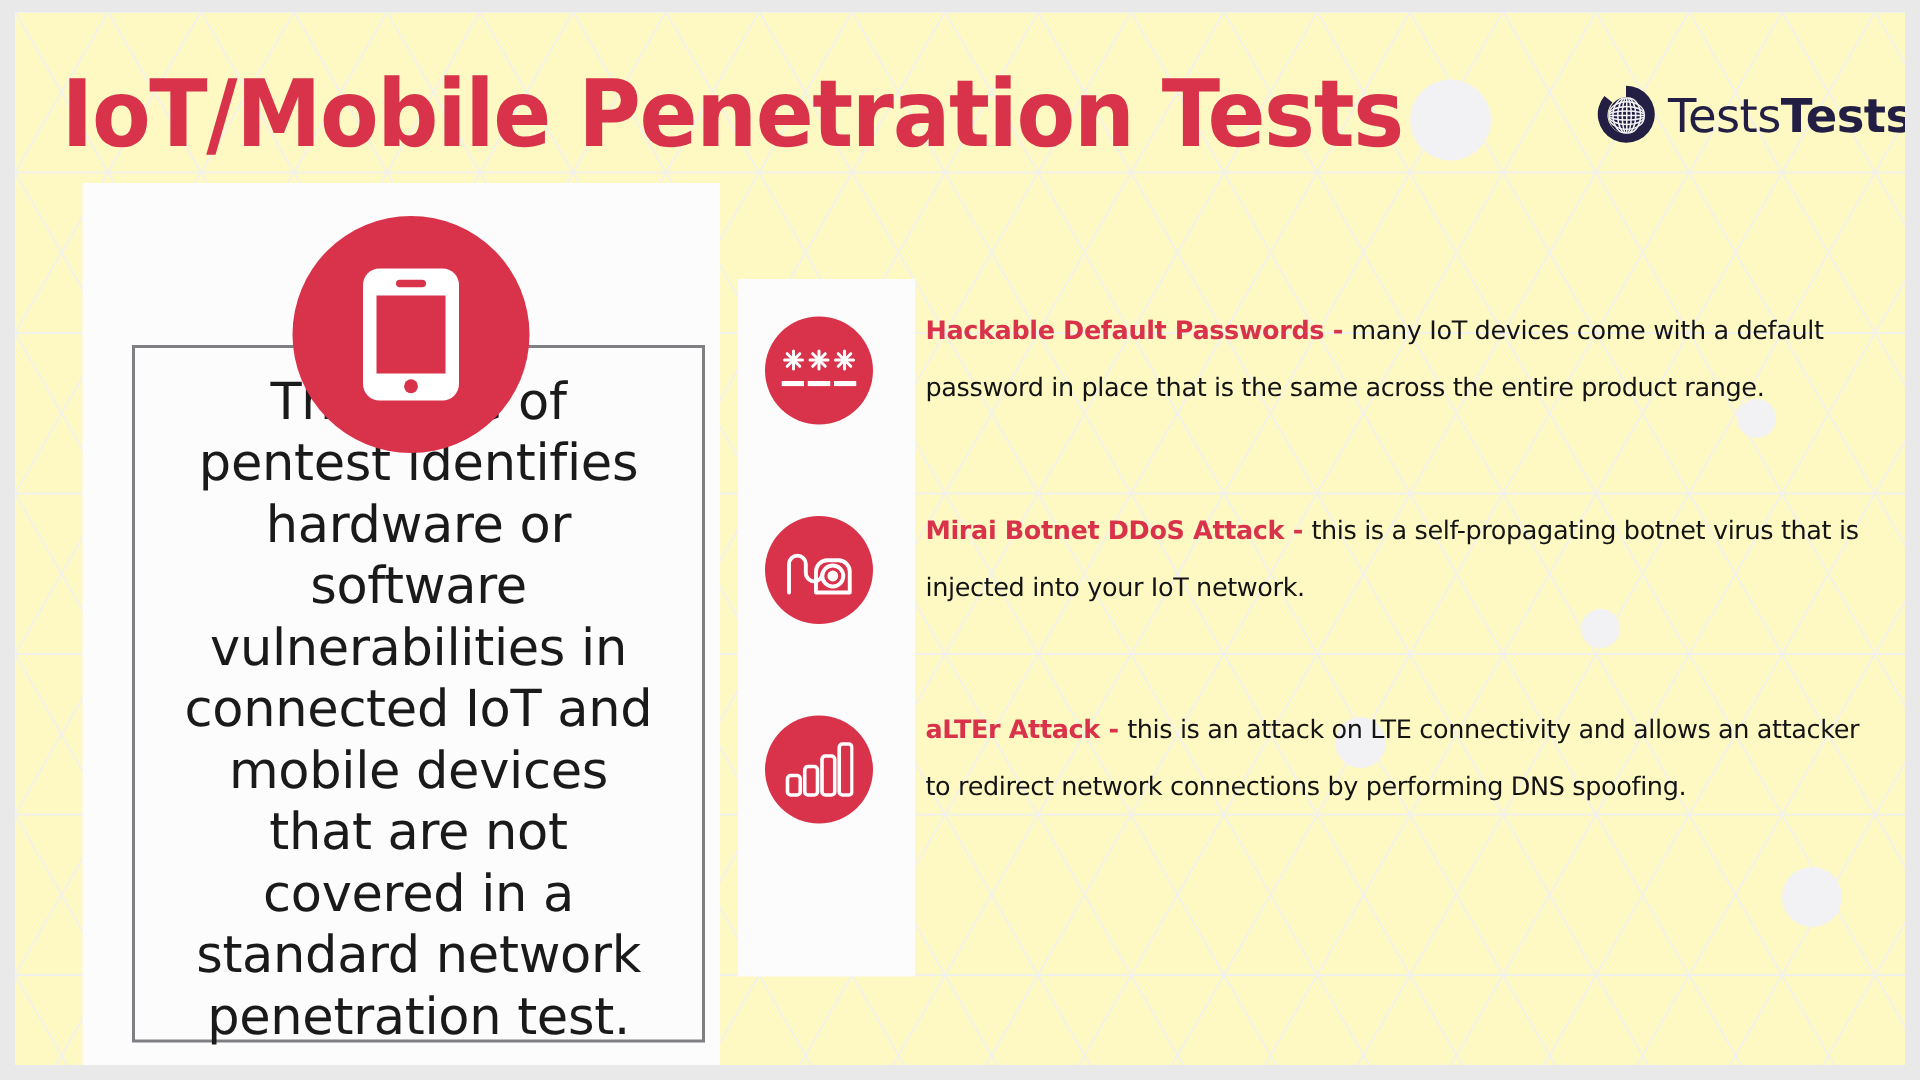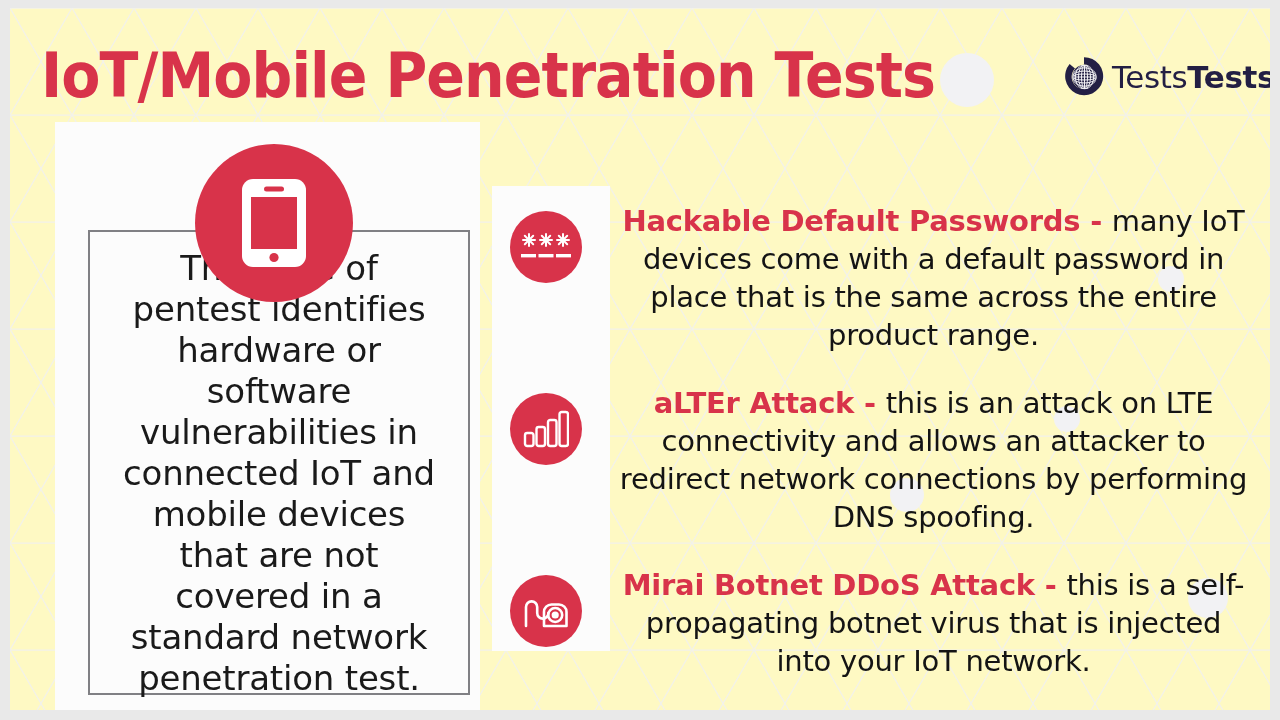--- a/index.html
+++ b/index.html
@@ -175,27 +175,26 @@
     background: #d8334a;
     margin-right: 35px;
     margin-top: 11px;
     display: flex;
     align-items: center;
     justify-content: center;
   }
   .vector-icon svg { display: block; }
   .vector-body {
     flex: 1 1 auto;
-    font-size: 29px;
+    font-size: 17px;
     line-height: 38px;
     color: #141414;
     font-family: "DejaVu Sans", sans-serif;
     letter-spacing: -.25px;
     padding-top: 2px;
-    text-align: center;
   }
   .vector-title {
     font-weight: 700;
     color: #d8334a;
   }
 </style>
 </head>
 <body>
 
 <div class="page">
@@ -297,44 +296,44 @@
           </g>
         </svg>
       </div>
       <div class="vector-body">
         <span class="vector-title">Hackable Default Passwords - </span><span>many IoT devices come with a default password in place that is the same across the entire product range.</span>
       </div>
     </div>
 
     <div class="vector-row">
       <div class="vector-icon">
+        <svg width="50" height="40" viewBox="0 0 50 40">
+          <g fill="none" stroke="#ffffff" stroke-width="2.6" stroke-linecap="round" stroke-linejoin="round">
+            <path d="M5 35 L5 16 A5.6 5.6 0 0 1 16.2 16 L16.2 22 A5.6 5.6 0 0 0 27.4 22"></path>
+            <path d="M23 35 L23 21 A7.5 7.5 0 0 1 30.5 13.5 L38 13.5 A7.5 7.5 0 0 1 45.5 21 L45.5 35 Z"></path>
+            <circle cx="34.2" cy="24" r="7"></circle>
+          </g>
+          <circle cx="34.2" cy="24" r="3.6" fill="#ffffff"></circle>
+        </svg>
+      </div>
+      <div class="vector-body">
+        <span class="vector-title">Mirai Botnet DDoS Attack - </span><span>this is a self-propagating botnet virus that is injected into your IoT network.</span>
+      </div>
+    </div>
+
+    <div class="vector-row">
+      <div class="vector-icon">
         <svg width="46" height="38" viewBox="0 0 46 38">
           <g fill="none" stroke="#ffffff" stroke-width="2.4">
             <rect x="2" y="23" width="8.5" height="13" rx="2.2" ry="2.2"></rect>
             <rect x="13.5" y="17" width="8.5" height="19" rx="2.2" ry="2.2"></rect>
             <rect x="25" y="10" width="8.5" height="26" rx="2.2" ry="2.2"></rect>
             <rect x="36.5" y="2" width="8.5" height="34" rx="2.2" ry="2.2"></rect>
           </g>
         </svg>
       </div>
       <div class="vector-body">
         <span class="vector-title">aLTEr Attack - </span><span>this is an attack on LTE connectivity and allows an attacker to redirect network connections by performing DNS spoofing.</span>
       </div>
     </div>
 
-    <div class="vector-row">
-      <div class="vector-icon">
-        <svg width="50" height="40" viewBox="0 0 50 40">
-          <g fill="none" stroke="#ffffff" stroke-width="2.6" stroke-linecap="round" stroke-linejoin="round">
-            <path d="M5 35 L5 16 A5.6 5.6 0 0 1 16.2 16 L16.2 22 A5.6 5.6 0 0 0 27.4 22"></path>
-            <path d="M23 35 L23 21 A7.5 7.5 0 0 1 30.5 13.5 L38 13.5 A7.5 7.5 0 0 1 45.5 21 L45.5 35 Z"></path>
-            <circle cx="34.2" cy="24" r="7"></circle>
-          </g>
-          <circle cx="34.2" cy="24" r="3.6" fill="#ffffff"></circle>
-        </svg>
-      </div>
-      <div class="vector-body">
-        <span class="vector-title">Mirai Botnet DDoS Attack - </span><span>this is a self-propagating botnet virus that is injected into your IoT network.</span>
-      </div>
-    </div>
-
   </div>
 </div>
 
 </body></html>

